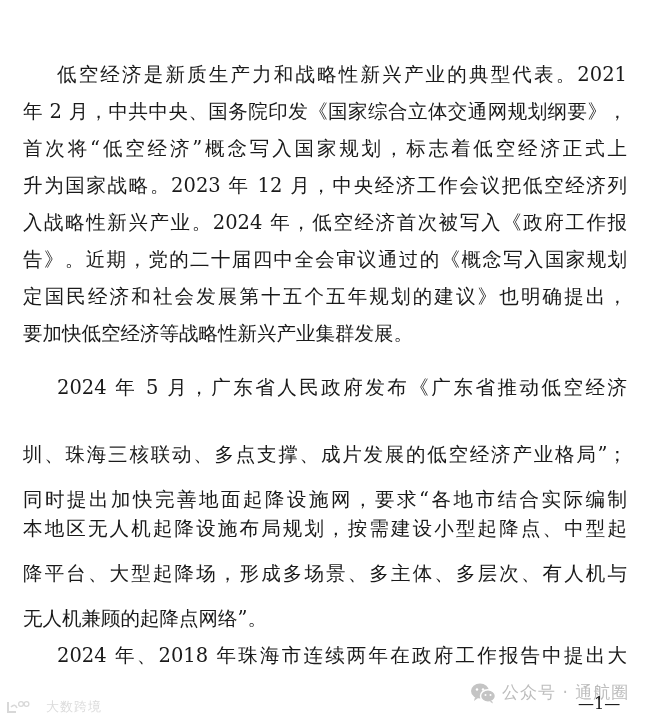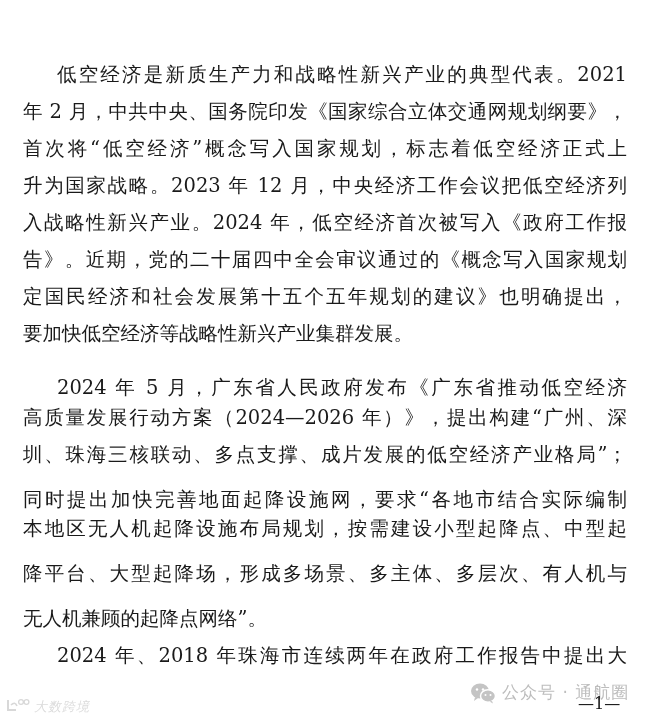--- a/index.html
+++ b/index.html
@@ -53,24 +53,23 @@
       text-align-last: left;
     }
     .wm-left {
       position: absolute;
       left: 6px;
       top: 698px;
       font-family: "DejaVu Sans", "Liberation Sans", sans-serif;
       font-size: 13px;
       color: #dcdcdc;
       display: flex;
-      align-items: flex-start;
-      gap: 4px;
+      align-items: center;
+      gap: 16px;
       letter-spacing: 1px;
-      font-style: italic;
     }
     .wm-left .logo {
       width: 24px;
       height: 14px;
       position: relative;
     }
     .wm-right {
       position: absolute;
       left: 470px;
       top: 681px;
@@ -106,21 +105,20 @@
   <div class="line indent" style="top:61px;">低空经济是新质生产力和战略性新兴产业的典型代表。2021</div>
   <div class="line" style="top:98px;">年 2 月，中共中央、国务院印发《国家综合立体交通网规划纲要》，</div>
   <div class="line" style="top:135px;">首次将“低空经济”概念写入国家规划，标志着低空经济正式上</div>
   <div class="line" style="top:172px;">升为国家战略。2023 年 12 月，中央经济工作会议把低空经济列</div>
   <div class="line" style="top:209px;">入战略性新兴产业。2024 年，低空经济首次被写入《政府工作报</div>
   <div class="line" style="top:246px;">告》。近期，党的二十届四中全会审议通过的《概念写入国家规划</div>
   <div class="line" style="top:283px;">定国民经济和社会发展第十五个五年规划的建议》也明确提出，</div>
   <div class="line last" style="top:320px;">要加快低空经济等战略性新兴产业集群发展。</div>
 
   <div class="line indent" style="top:374px;">2024 年 5 月，广东省人民政府发布《广东省推动低空经济</div>
-  <div class="line" style="top:404px;">高质量发展行动方案（2024—2026 年）》，提出构建“广州、深</div>
   <div class="line" style="top:441px;">圳、珠海三核联动、多点支撑、成片发展的低空经济产业格局”；</div>
   <div class="line" style="top:486px;">同时提出加快完善地面起降设施网，要求“各地市结合实际编制</div>
   <div class="line" style="top:515px;">本地区无人机起降设施布局规划，按需建设小型起降点、中型起</div>
   <div class="line" style="top:560px;">降平台、大型起降场，形成多场景、多主体、多层次、有人机与</div>
   <div class="line last" style="top:605px;">无人机兼顾的起降点网络”。</div>
 
   <div class="line indent" style="top:642px;">2024 年、2018 年珠海市连续两年在政府工作报告中提出大</div>
 
   <div class="wm-left">
     <span class="logo">

